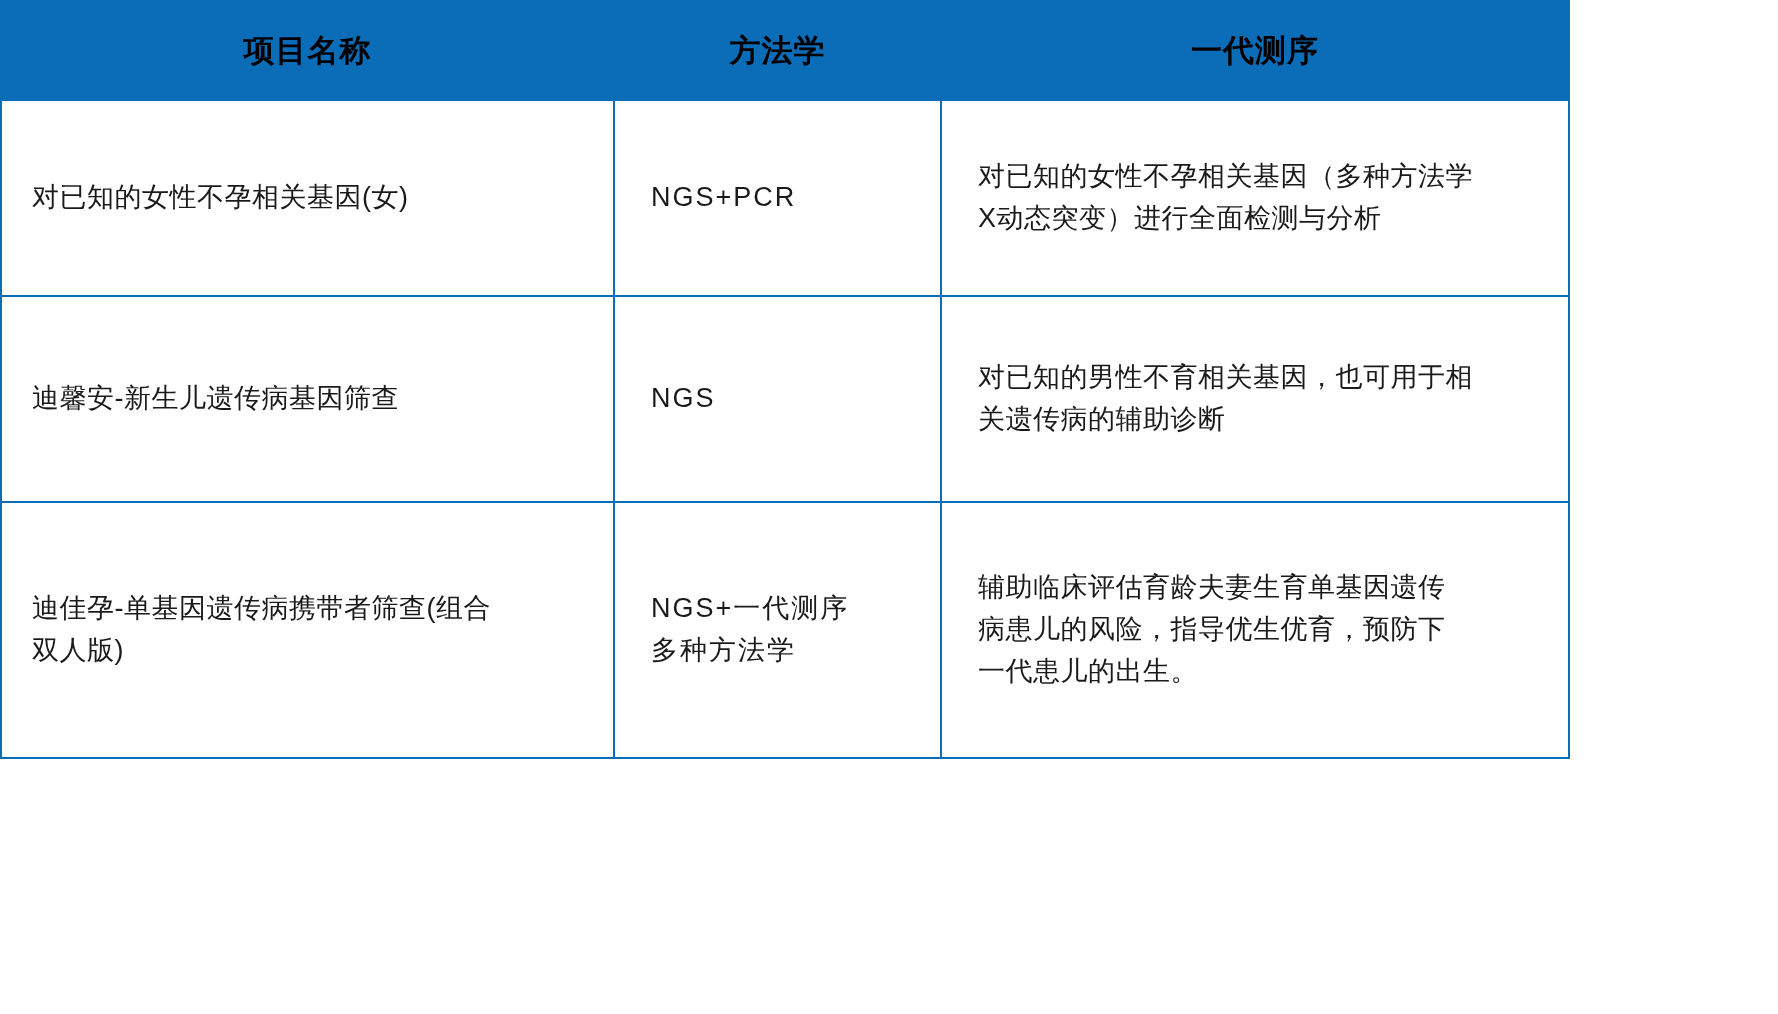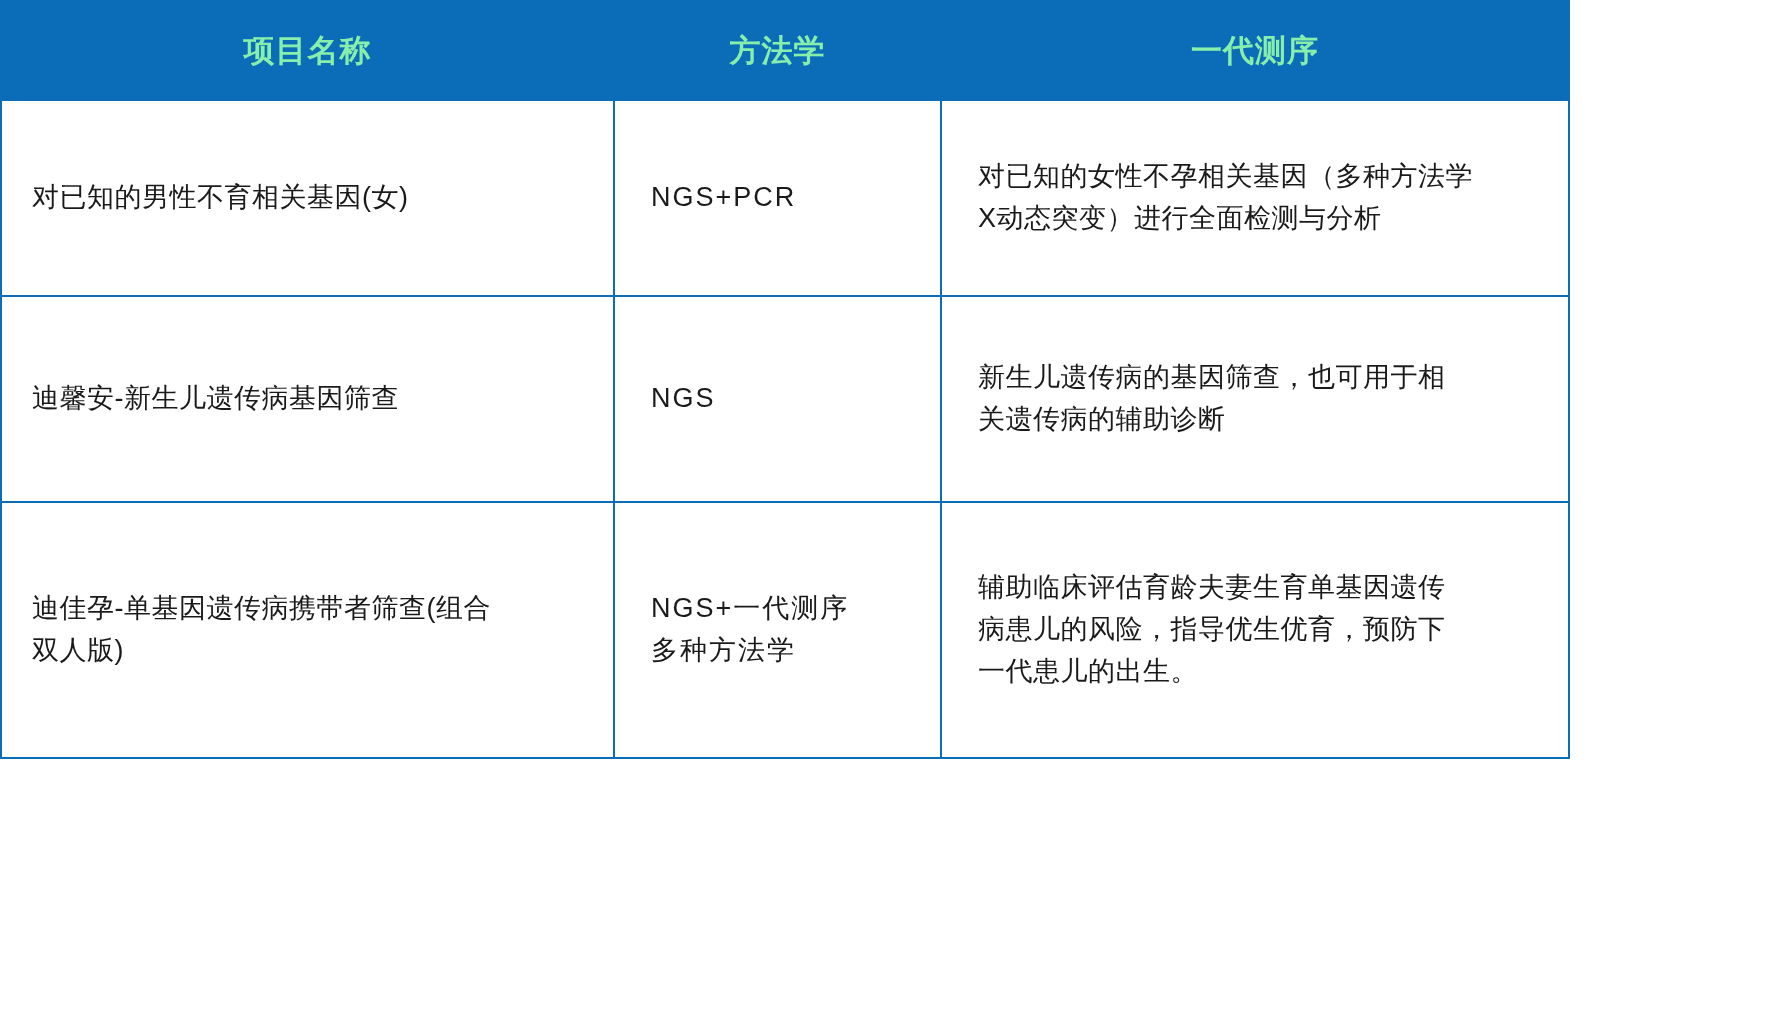--- a/index.html
+++ b/index.html
@@ -27,21 +27,21 @@
     table-layout: fixed;
     width: 1568px;
   }
 
   table.product-table col.c-name  { width: 613px; }
   table.product-table col.c-meth  { width: 327px; }
   table.product-table col.c-cont  { width: 628px; }
 
   thead th {
     background: #0B6CB8;
-    color: #86efac;
+    color: #000000;
     font-size: 31px;
     font-weight: bold;
     text-align: center;
     height: 97px;
     padding: 0 10px;
     border: 2px solid #0B6CB8;
     letter-spacing: 1px;
   }
   thead th.sep-left {
     border-left: 1px solid #4c1d95;
@@ -81,29 +81,29 @@
     </colgroup>
     <thead>
       <tr>
         <th>项目名称</th>
         <th class="sep-left">方法学</th>
         <th class="sep-left">一代测序</th>
       </tr>
     </thead>
     <tbody>
       <tr class="r2">
-        <td class="col-name nowrap-break">对已知的男性不育相关基因(女)</td>
+        <td class="col-name nowrap-break">对已知的女性不孕相关基因(女)</td>
         <td class="col-method nowrap-break">NGS+PCR</td>
         <td class="col-content nowrap-break">对已知的女性不孕相关基因（多种方法学
 X动态突变）进行全面检测与分析</td>
       </tr>
       <tr class="r4">
         <td class="col-name nowrap-break">迪馨安-新生儿遗传病基因筛查</td>
         <td class="col-method nowrap-break">NGS</td>
-        <td class="col-content nowrap-break">新生儿遗传病的基因筛查，也可用于相
+        <td class="col-content nowrap-break">对已知的男性不育相关基因，也可用于相
 关遗传病的辅助诊断</td>
       </tr>
       <tr class="r5">
         <td class="col-name nowrap-break">迪佳孕-单基因遗传病携带者筛查(组合
 双人版)</td>
         <td class="col-method nowrap-break">NGS+一代测序
 多种方法学</td>
         <td class="col-content nowrap-break">辅助临床评估育龄夫妻生育单基因遗传
 病患儿的风险，指导优生优育，预防下
 一代患儿的出生。</td>

